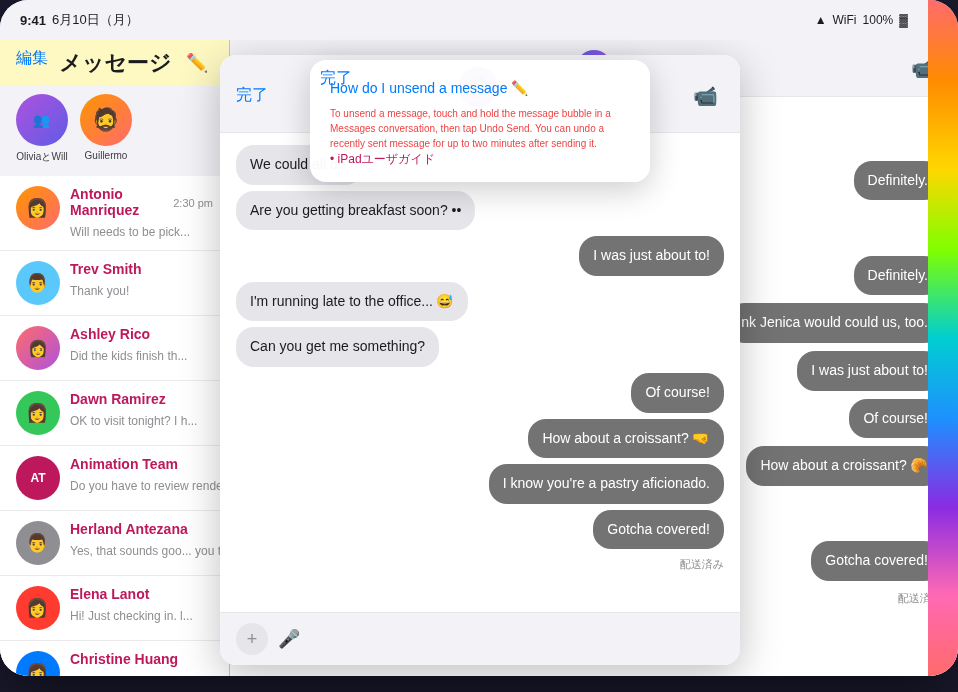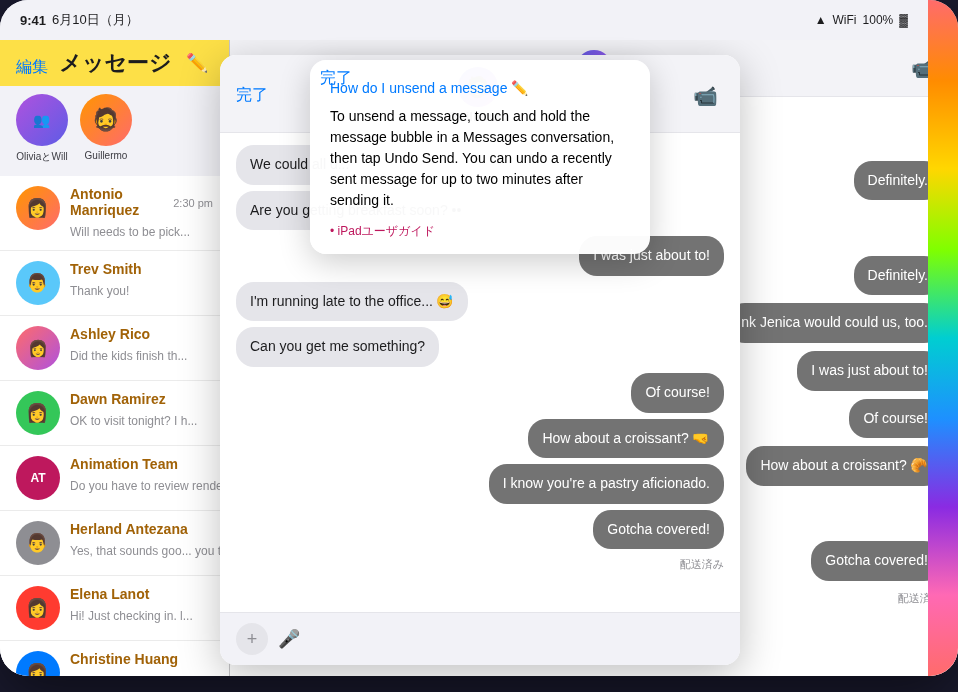--- a/index.html
+++ b/index.html
@@ -38,23 +38,23 @@
       background: #f2f2f7;
       border-right: 1px solid #c6c6c8;
       display: flex;
       flex-direction: column;
       flex-shrink: 0;
     }
 
     .sidebar-header {
       padding: 8px 16px 8px;
       display: flex;
-      align-items: flex-end;
+      align-items: flex-start;
       justify-content: space-between;
-      background: #fde047;
+      background: #fef9c3;
     }
 
     .sidebar-title {
       font-size: 22px;
       font-weight: 700;
       color: #1c1c1e;
     }
 
     .sidebar-edit {
       font-size: 16px;
@@ -123,21 +123,21 @@
       border-radius: 50%;
       flex-shrink: 0;
       display: flex; align-items: center; justify-content: center;
       font-size: 16px;
       font-weight: 600;
       color: white;
       overflow: hidden;
     }
 
     .conv-content { flex: 1; min-width: 0; }
-    .conv-name { font-size: 14px; font-weight: 600; color: #a16207; margin-bottom: 2px; }
+    .conv-name { font-size: 14px; font-weight: 600; color: #be185d; margin-bottom: 2px; }
     .conv-preview { font-size: 12px; color: #8e8e93; white-space: nowrap; overflow: hidden; text-overflow: ellipsis; }
     .conv-meta { font-size: 11px; color: #8e8e93; white-space: nowrap; }
 
     .conv-item-header { display: flex; justify-content: space-between; align-items: center; margin-bottom: 2px; }
 
     
     .chat-area-bg {
       flex: 1;
       background: white;
       display: flex;
@@ -273,24 +273,23 @@
       font-size: 14px;
       color: #007aff;
       font-weight: 500;
       margin-bottom: 10px;
       display: flex;
       align-items: center;
       gap: 6px;
     }
 
     .siri-answer {
-      font-size: 14px;
-      color: #000000;
+      font-size: 10px;
+      color: #ef4444;
       line-height: 1.5;
-      margin-bottom: 12px;
     }
 
     .siri-source {
       font-size: 12px;
       color: #be185d;
       display: flex;
       align-items: center;
       gap: 4px;
     }
 

